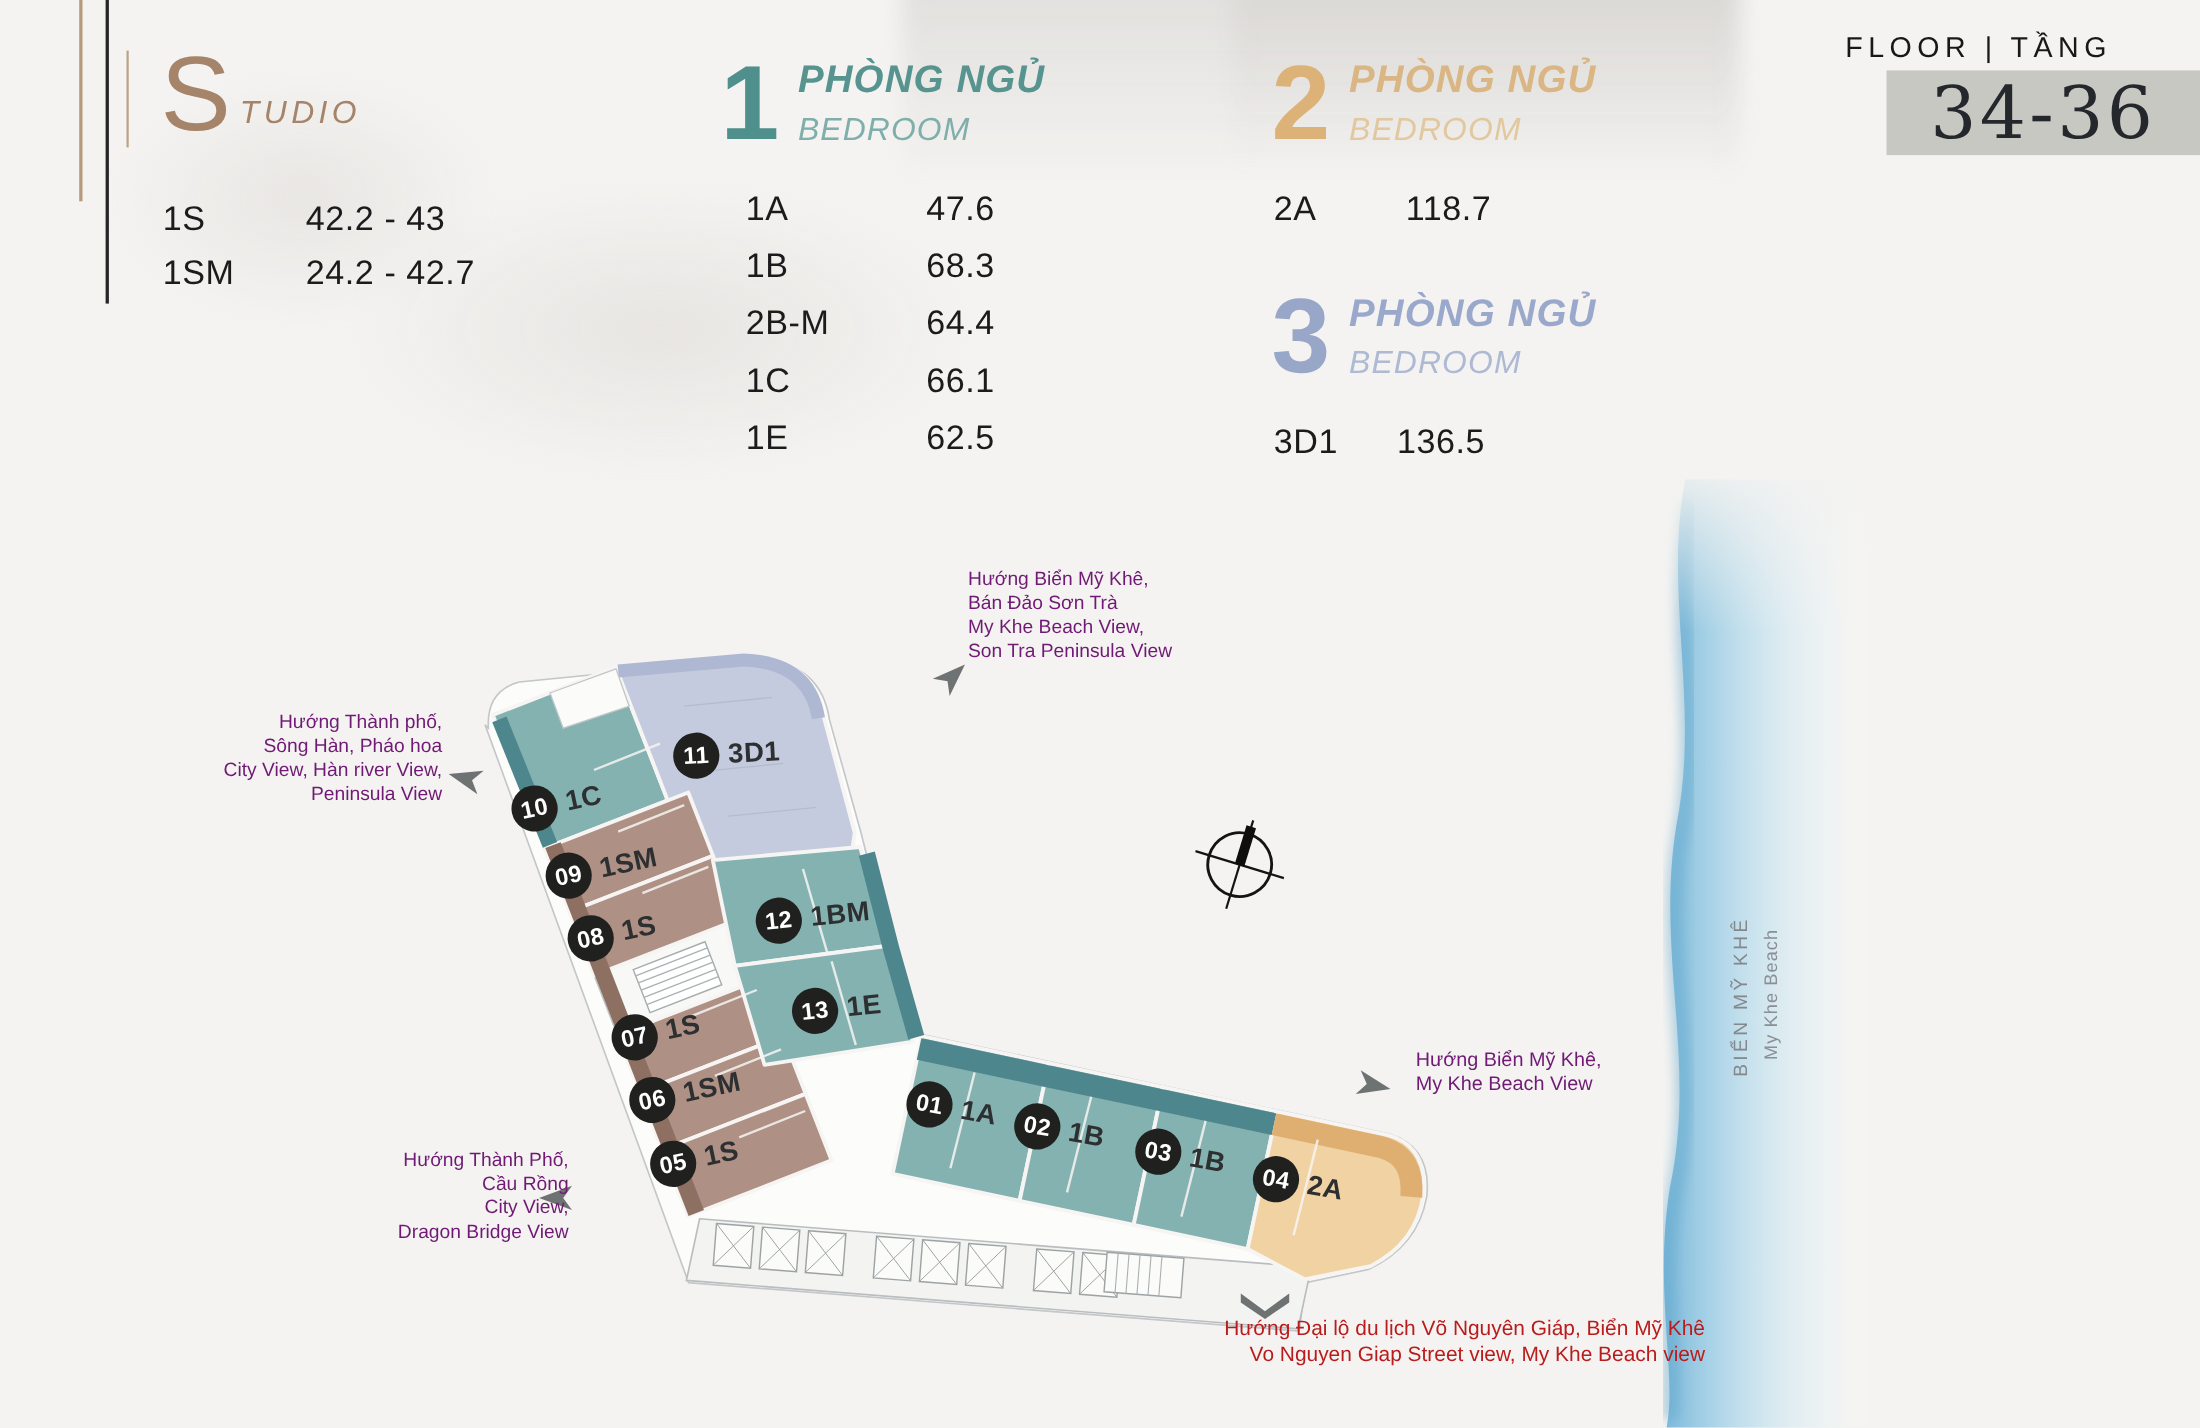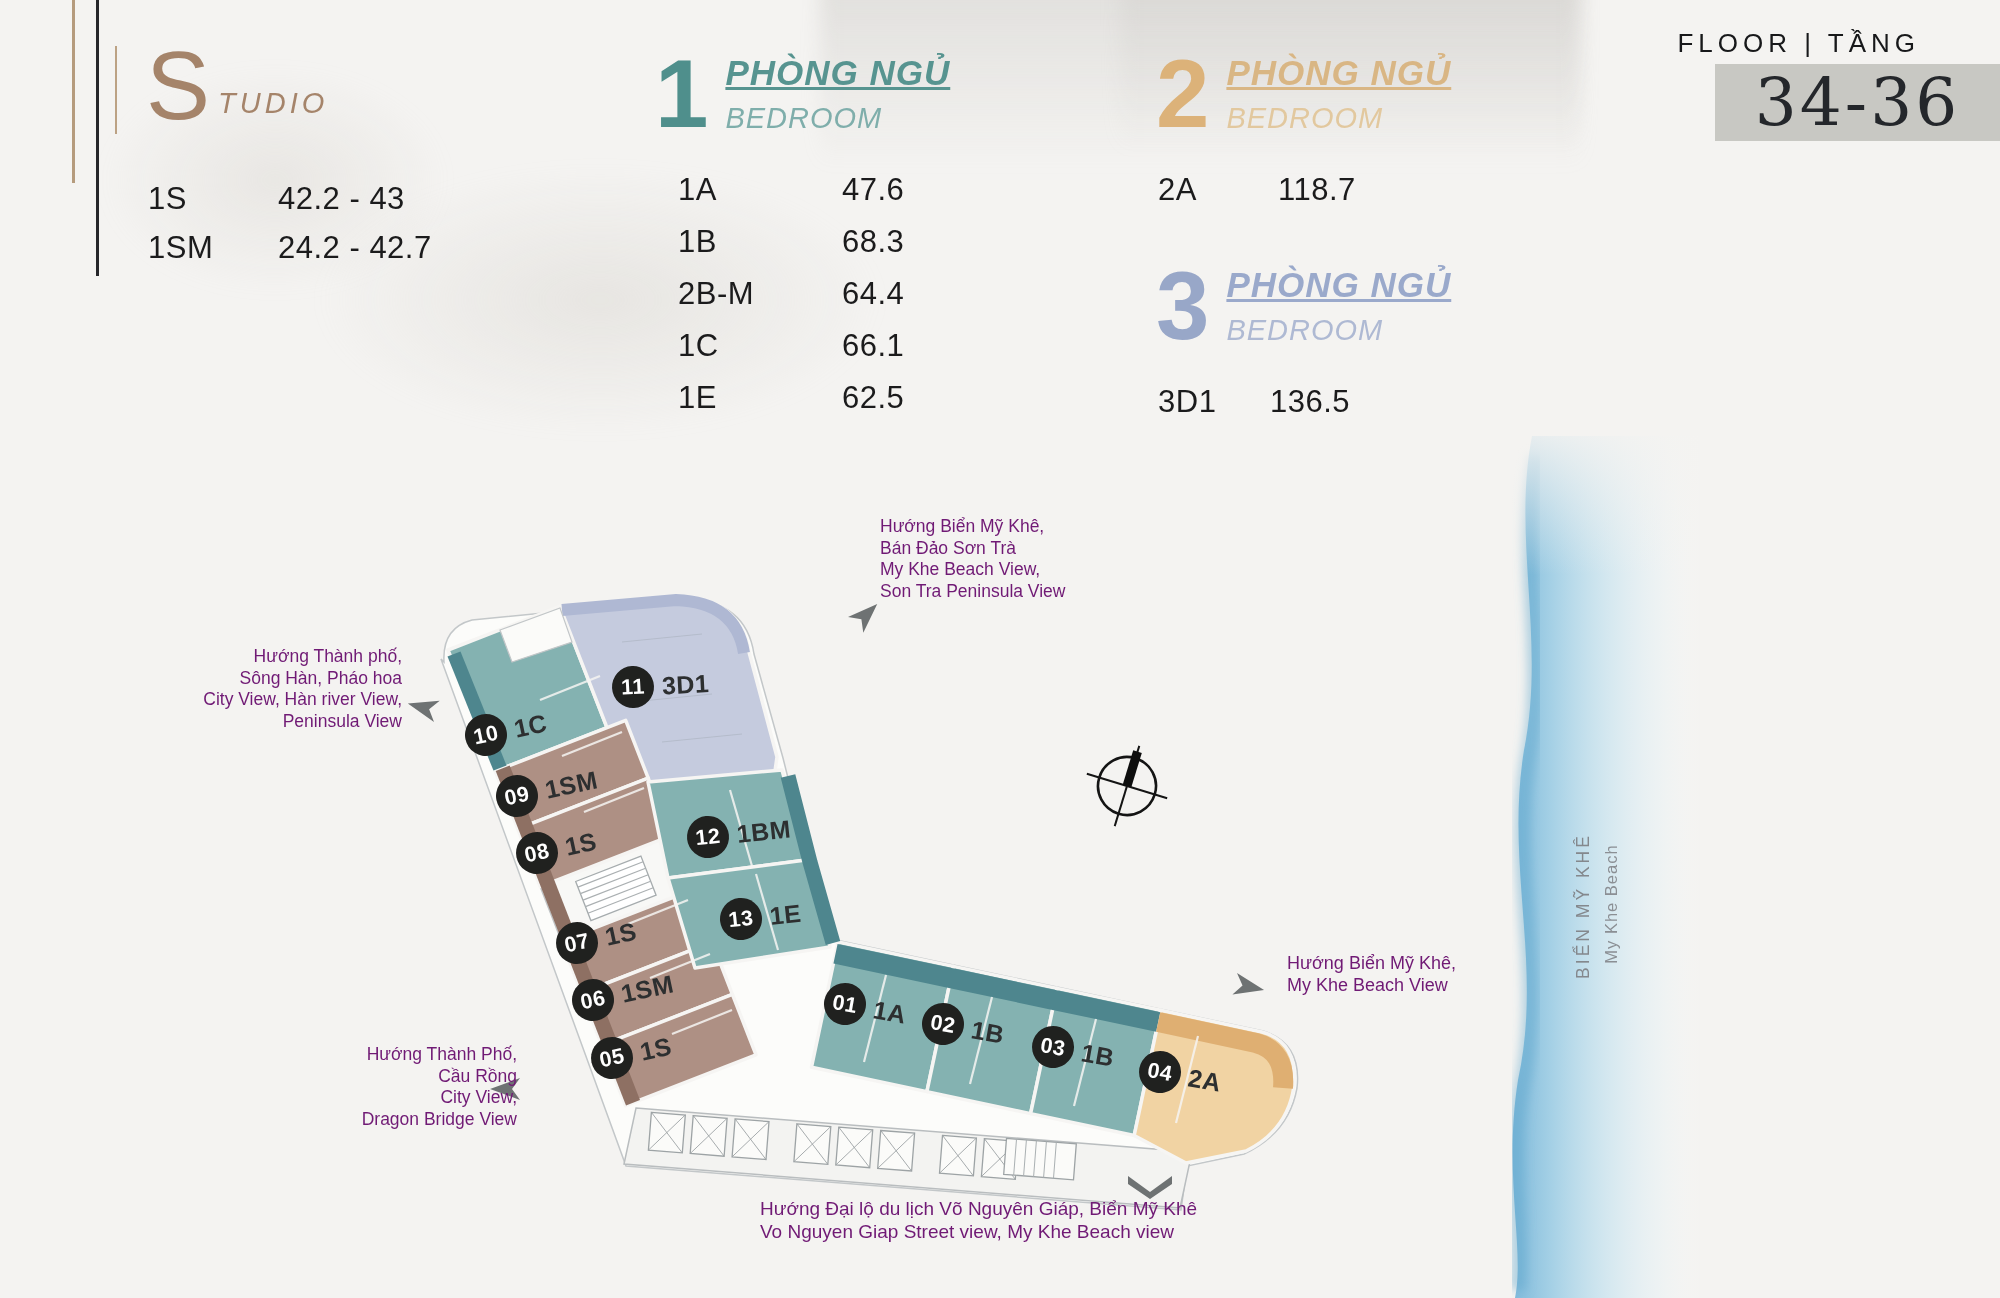--- a/index.html
+++ b/index.html
@@ -25,21 +25,21 @@
   .vl3{left:115px;top:46px;height:88px;width:2px;background:#BCA284;}
 
   
   .studio{position:absolute;left:146px;top:44px;display:flex;align-items:flex-end;color:#A5846A;}
   .studio .bigS{font-size:96px;line-height:84px;}
   .studio .word{font-size:29px;font-style:italic;letter-spacing:4px;margin:0 0 8px 8px;}
 
   .numblock{position:absolute;display:flex;}
   .bignum{font-size:96px;line-height:84px;font-weight:bold;}
   .titles{margin-left:17px;padding-top:1px;}
-  .t-vn{font-size:35px;font-weight:bold;font-style:italic;letter-spacing:1px;text-decoration:underline;}
+  .t-vn{font-size:35px;font-weight:bold;font-style:italic;letter-spacing:1px;}
   .t-en{font-size:29px;font-style:italic;margin-top:9px;letter-spacing:1px;}
   #blk-1br{left:655px;top:52px;} #blk-1br .bignum{color:#4F8F8C;} #blk-1br .t-vn{color:#579490;} #blk-1br .t-en{color:#7FAEAB;}
   #blk-2br{left:1156px;top:52px;} #blk-2br .bignum{color:#DCB279;} #blk-2br .t-vn{color:#D9B684;} #blk-2br .t-en{color:#E2C89E;}
   #blk-3br{left:1156px;top:264px;} #blk-3br .bignum{color:#98A7C8;} #blk-3br .t-vn{color:#9AA9CB;} #blk-3br .t-en{color:#AEB9D3;}
 
   .legend-rows{position:absolute;font-size:31px;color:#1b1b1c;letter-spacing:.5px;}
   .legend-rows .row{display:flex;height:var(--rh,52px);align-items:flex-start;}
   .legend-rows .code{width:var(--cw,130px);flex:none;}
   #rows-studio{left:148px;top:181px;--cw:130px;--rh:49px;}
   #rows-1br{left:678px;top:172px;--cw:164px;--rh:52px;}
@@ -51,21 +51,21 @@
   .floor-badge{position:absolute;left:1715px;top:64px;width:285px;height:77px;background:#C8C8C3;
     display:flex;align-items:center;justify-content:center;
     font-family:"DejaVu Serif","Liberation Serif",serif;font-size:66px;color:#24272B;letter-spacing:3px;}
 
   
   .annot{position:absolute;color:#701a75;font-size:17.5px;line-height:21.5px;}
   .annot-top{left:880px;top:516px;}
   .annot-left{left:140px;top:646px;width:262px;text-align:right;}
   .annot-bl{left:255px;top:1044px;width:262px;text-align:right;}
   .annot-right{left:1287px;top:952px;font-size:18px;line-height:22px;}
-  .annot-bottom{left:760px;top:1197px;width:790px;text-align:left;font-size:19px;line-height:23px;color:#701a75;}
+  .annot-bottom{left:760px;top:1197px;width:790px;text-align:right;font-size:19px;line-height:23px;color:#b91c1c;}
 
   
   .beach-lab{position:absolute;transform:translate(-50%,-50%) rotate(-90deg);white-space:nowrap;}
   .beach-vn{left:1583px;top:906px;font-size:17.5px;letter-spacing:3px;color:#84888D;}
   .beach-en{left:1611px;top:904px;font-size:16.5px;letter-spacing:1px;color:#8B8F94;}
 
   
   #plan-svg{position:absolute;left:0;top:0;}
 
   

